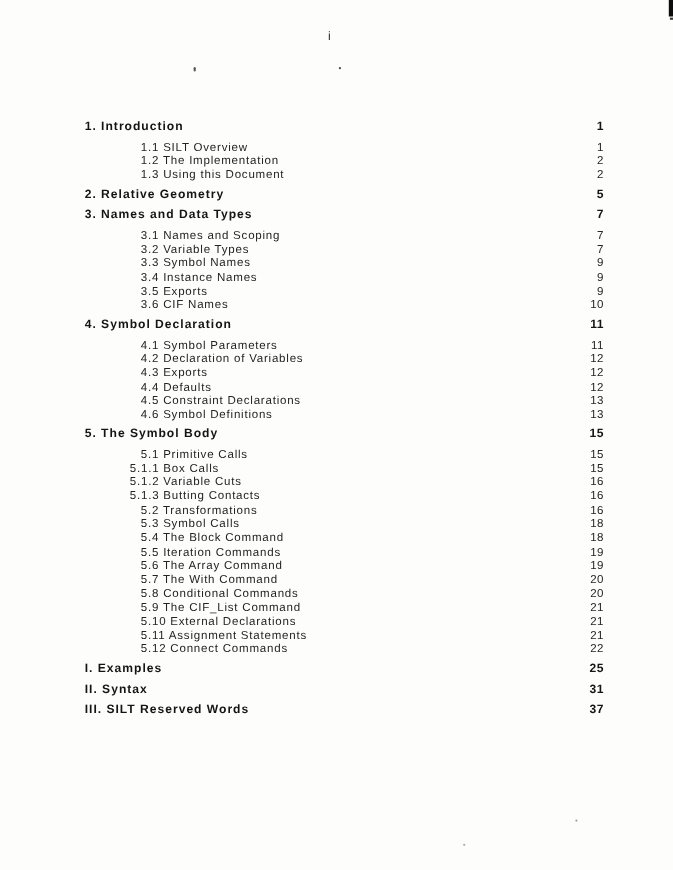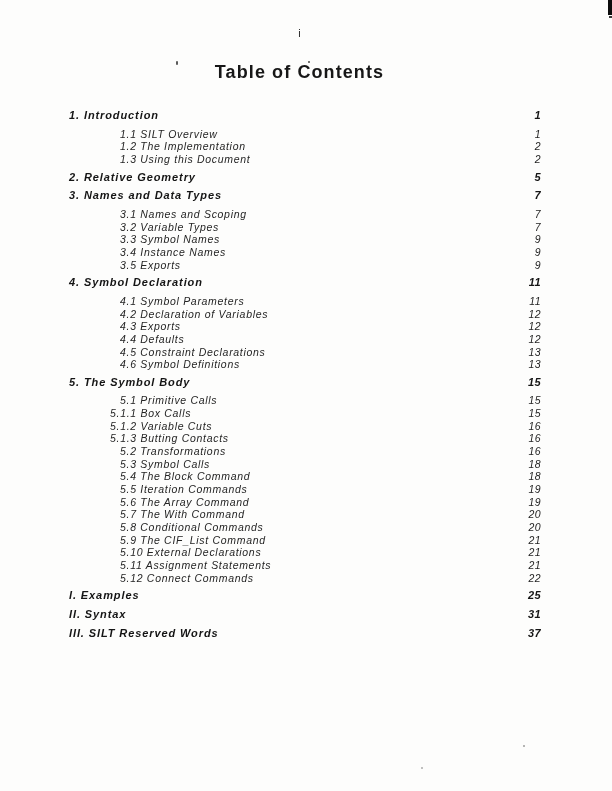--- a/index.html
+++ b/index.html
@@ -62,23 +62,22 @@
     font-size: 18px;
     font-weight: bold;
     letter-spacing: 1.1px;
     color: #171717;
     margin: 0;
   }
 
   .toc {
     position: absolute;
     top: 104px;
-    left: 4px;
+    left: 12px;
     width: 537px; 
-    font-style: italic;
   }
   .row {
     position: relative;
     font-size: 10.5px;
     line-height: 12.65px;
     letter-spacing: 0.7px;
     color: #242424;
     white-space: nowrap;
   }
   .row .pg {
@@ -107,21 +106,20 @@
   <div class="corner-mark"></div>
   <div class="corner-mark-notch"></div>
 
   <div class="speck speck-a"></div>
   <div class="speck speck-b"></div>
   <div class="speck speck-c"></div>
   <div class="speck speck-d"></div>
 
   <div class="page-marker">i</div>
 
-  <h1 class="doc-title">Table of Contents</h1>
 
   <div class="toc">
       <div class="row lvl1">
     <span class="lbl">1. Introduction</span>
     <span class="pg">1</span>
   </div>
       <div class="row lvl2">
     <span class="lbl">1.1 SILT Overview</span>
     <span class="pg">1</span>
   </div>
@@ -153,20 +151,24 @@
     <span class="lbl">3.3 Symbol Names</span>
     <span class="pg">9</span>
   </div>
       <div class="row lvl2">
     <span class="lbl">3.4 Instance Names</span>
     <span class="pg">9</span>
   </div>
       <div class="row lvl2">
     <span class="lbl">3.5 Exports</span>
     <span class="pg">9</span>
+  </div>
+      <div class="row lvl2">
+    <span class="lbl">3.6 CIF Names</span>
+    <span class="pg">10</span>
   </div>
       <div class="row lvl1">
     <span class="lbl">4. Symbol Declaration</span>
     <span class="pg">11</span>
   </div>
       <div class="row lvl2">
     <span class="lbl">4.1 Symbol Parameters</span>
     <span class="pg">11</span>
   </div>
       <div class="row lvl2">

